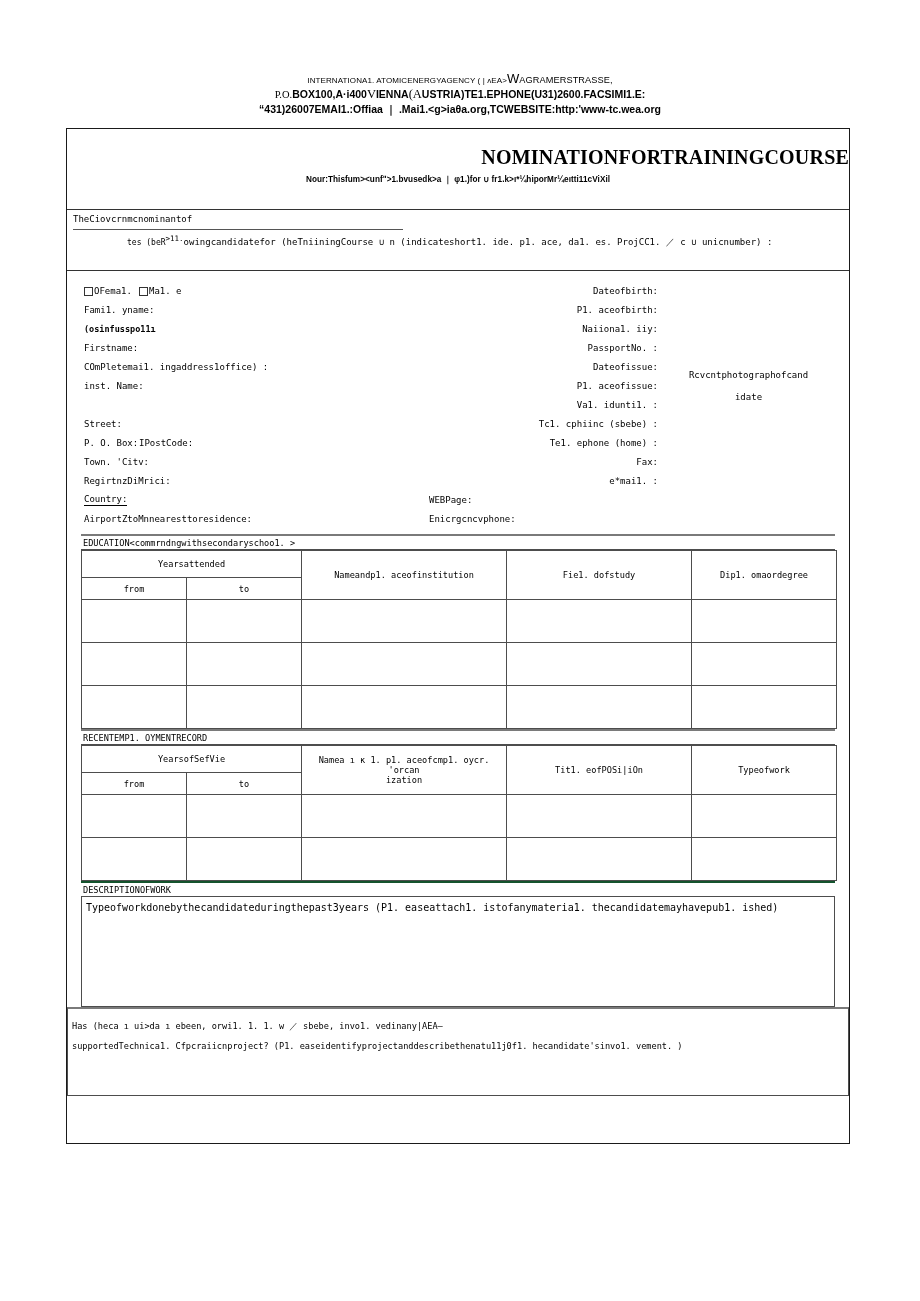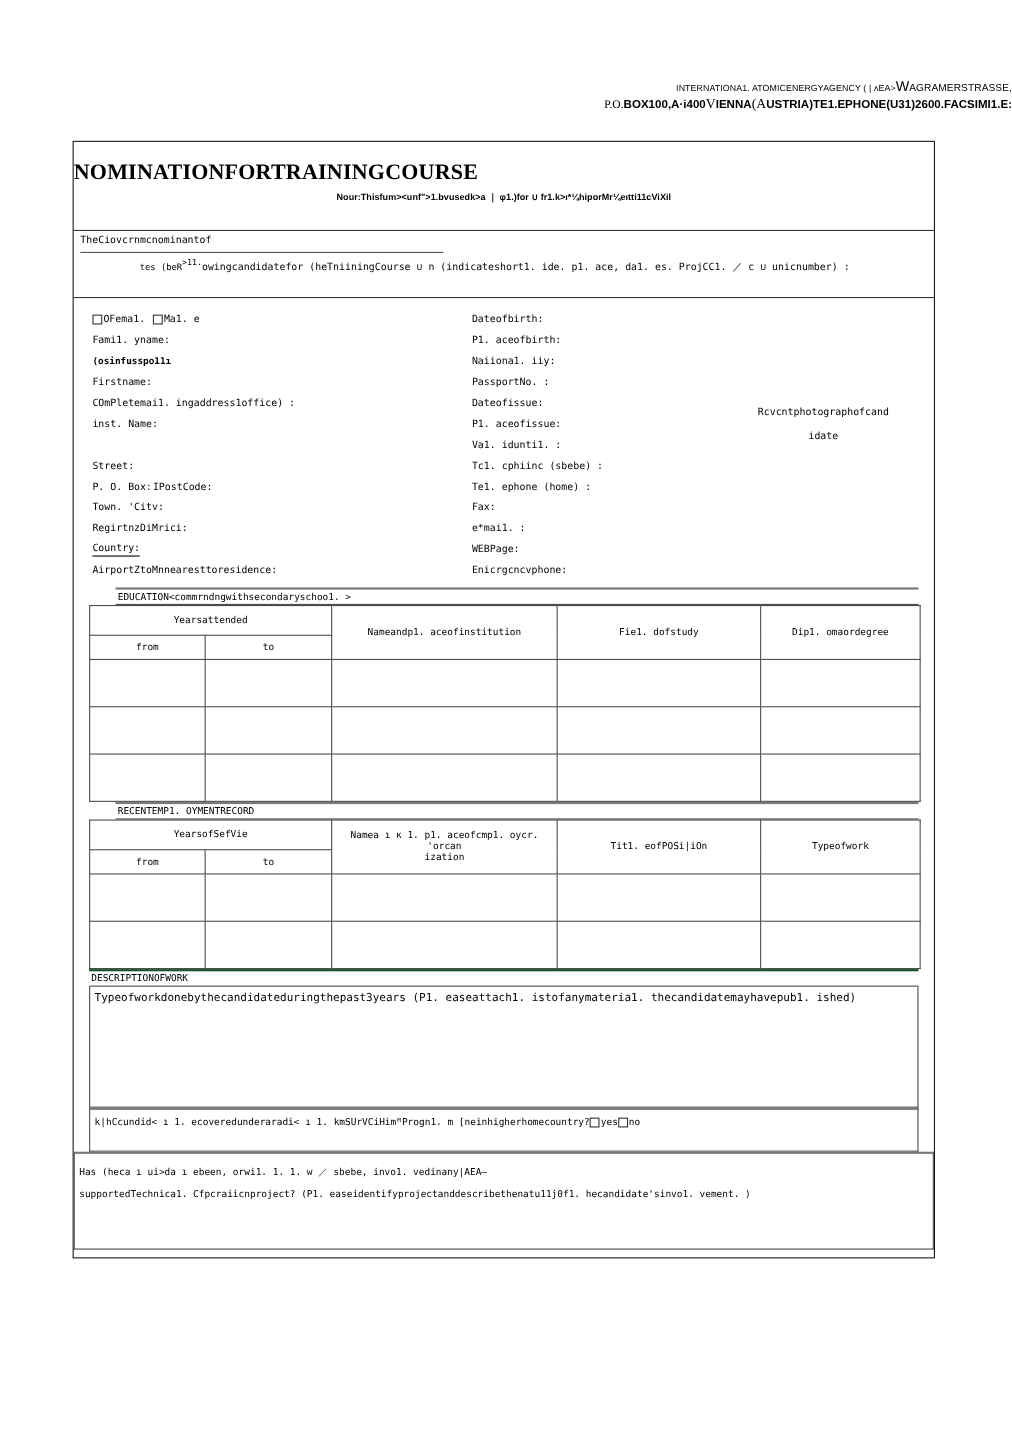--- a/index.html
+++ b/index.html
@@ -5,38 +5,38 @@
   html,body{margin:0;padding:0;background:#ffffff;}
   body{
     width:920px;height:1301px;
     font-family:"DejaVu Sans Mono","Liberation Mono",monospace;
     color:#000;
     -webkit-font-smoothing:none;
   }
   .page{position:relative;width:920px;height:1301px;overflow:hidden;}
 
   
-  .letterhead{position:absolute;left:0;top:72px;width:920px;text-align:right;}
+  .letterhead{position:absolute;left:0;top:72px;width:920px;text-align:center;}
   .lh1{font-family:"Liberation Sans",sans-serif;font-size:9.2px;letter-spacing:.1px;line-height:13px;white-space:nowrap;}
   .lh1 .big{font-size:13px;}
   .lh1 .sm{font-size:8px;}
   .lh2{font-family:"Liberation Sans",sans-serif;font-size:10.5px;font-weight:bold;line-height:14px;white-space:nowrap;}
   .lh2 .ser{font-family:"Liberation Serif",serif;font-weight:normal;font-size:12.5px;}
   .lh2 .serb{font-family:"Liberation Serif",serif;font-weight:normal;font-size:10.5px;}
   .lh3{font-family:"Liberation Sans",sans-serif;font-size:10.5px;font-weight:bold;line-height:14px;white-space:nowrap;}
 
   
   .frame{
     position:absolute;left:66px;top:128px;width:784px;height:1016px;
     border:1px solid #1a1a1a;box-sizing:border-box;
   }
 
   .title-zone{height:80px;position:relative;}
   .doc-title{
-    position:absolute;left:0;right:0;top:17px;text-align:left;
+    position:absolute;left:0;right:0;top:17px;text-align:right;
     font-family:"Liberation Serif",serif;font-weight:bold;font-size:20px;letter-spacing:.2px;
   }
   .doc-sub{
     position:absolute;left:0;right:0;top:45px;text-align:center;
     font-family:"Liberation Sans",sans-serif;font-weight:bold;font-size:8.2px;letter-spacing:.05px;
   }
 
   .hrule{border:0;border-top:1px solid #333;margin:0;height:0;}
 
   .gov-zone{position:relative;height:60px;}
@@ -49,38 +49,37 @@
   
   .pi-wrap{position:relative;padding:10px 14px 6px 14px;}
   table.pi{width:100%;border-collapse:collapse;table-layout:fixed;}
   table.pi td{
     font-size:9px;height:19px;padding:0 0 0 3px;vertical-align:middle;
     border:0;white-space:nowrap;overflow:hidden;
   }
   td.ul{border-bottom:1px solid #4d4d4d;}
   td.ulh{border-bottom:2px solid #7a7a7a;}
   td.vl{border-left:1px solid #4d4d4d;}
-  td.vr{border-right:1px solid #4d4d4d;}
+  td.vr{border-right:1px solid #4d4d4d;text-align:right;}
   .photo-cell{
     border:1px solid #4d4d4d;text-align:center;font-size:9px;
     vertical-align:middle;white-space:normal;line-height:22px;padding:0 2px;
   }
   .cbx{
     display:inline-block;width:7px;height:7px;border:1px solid #333;
     vertical-align:middle;margin-right:1px;background:#fff;
   }
   .bold9{font-weight:bold;font-size:8.5px;}
   .undl{border-bottom:1px solid #000;display:inline-block;line-height:11px;}
 
   
   .sec{margin:0 14px;}
   .sec-hd{
     font-size:8.6px;border-top:2px solid #7a7a7a;border-bottom:1px solid #4d4d4d;
     padding:2px 0 1px 2px;
-    margin-left:24px;
   }
   table.grid{width:100%;border-collapse:collapse;table-layout:fixed;padding-left:16px;}
   table.grid td{
     border:1px solid #4d4d4d;font-size:8.6px;text-align:center;
     vertical-align:middle;padding:2px 1px;
   }
   td.hdr{height:22px;}
   td.sub{height:17px;}
   td.blank{height:38px;}
   td.blank2{height:38px;}
@@ -105,20 +104,21 @@
   .nowrapline{white-space:nowrap;}
 </style>
 </head>
 <body>
 
 <div class="page">
 
   <div class="letterhead">
     <div class="lh1"><span class="sm">INTERNATIONA1. ATOMICENERGYAGENCY ( |  </span><span class="sm">ʌEA&gt;</span><span class="big">W</span><span>AGRAMERSTRASSE,</span></div>
     <div class="lh2"><span class="serb">P.O.</span><span>BOX100,A·i400</span><span class="ser">V</span><span>IENNA</span><span class="ser">(A</span><span>USTRIA</span><span>)TE1.EPHONE(U31)2600.FACSIMI1.E:</span></div>
+    <div class="lh3">“431)26007EMAI1.:Offiaa ｜ .Mai1.&lt;g&gt;iaθa.org,TCWEBSITE:http:'www-tc.wea.org</div>
   </div>
 
   <div class="frame">
 
     <div class="title-zone">
       <div class="doc-title">NOMINATIONFORTRAININGCOURSE</div>
       <div class="doc-sub">Nour:Thisfum&gt;&lt;unfʺ&gt;1.bvusedk&gt;a ｜ φ1.)for ∪ fr1.k&gt;ı*¼hiporMr¼eıtti11cViXil</div>
     </div>
     <hr class="hrule">
 
@@ -304,23 +304,20 @@
           </tr>
         </tbody>
       </table>
     </div>
 
     <div class="dw-hd">DESCRIPTIONOFWORK</div>
     <div class="dw-body">
       <span>Typeofworkdonebythecandidateduringthepast3years (P1. easeattach1. istofanymateria1. thecandidatemayhavepub1. ished)</span>
     </div>
 
-    <div class="q-band">
-      <span class="nowrapline">k|hCcundid&lt; ı 1. ecoveredunderaradi&lt; ı 1. kmSUrVCiHimᴹProgn1. m [neinhigherhomecountry?</span><span class="cbx"></span><span>yes</span><span class="cbx"></span><span>no</span>
-    </div>
 
     <div class="q-band2">
       <span>Has (heca ı ui&gt;da ı ebeen, orwi1. 1. 1. w ／ sbebe, invo1. vedinany|AEA–</span><br>
       <span>supportedTechnica1. Cfpcraiicnproject? (P1. easeidentifyprojectanddescribethenatu11j0f1. hecandidate'sinvo1. vement. )</span>
     </div>
 
   </div>
 </div>
 
 </body></html>

